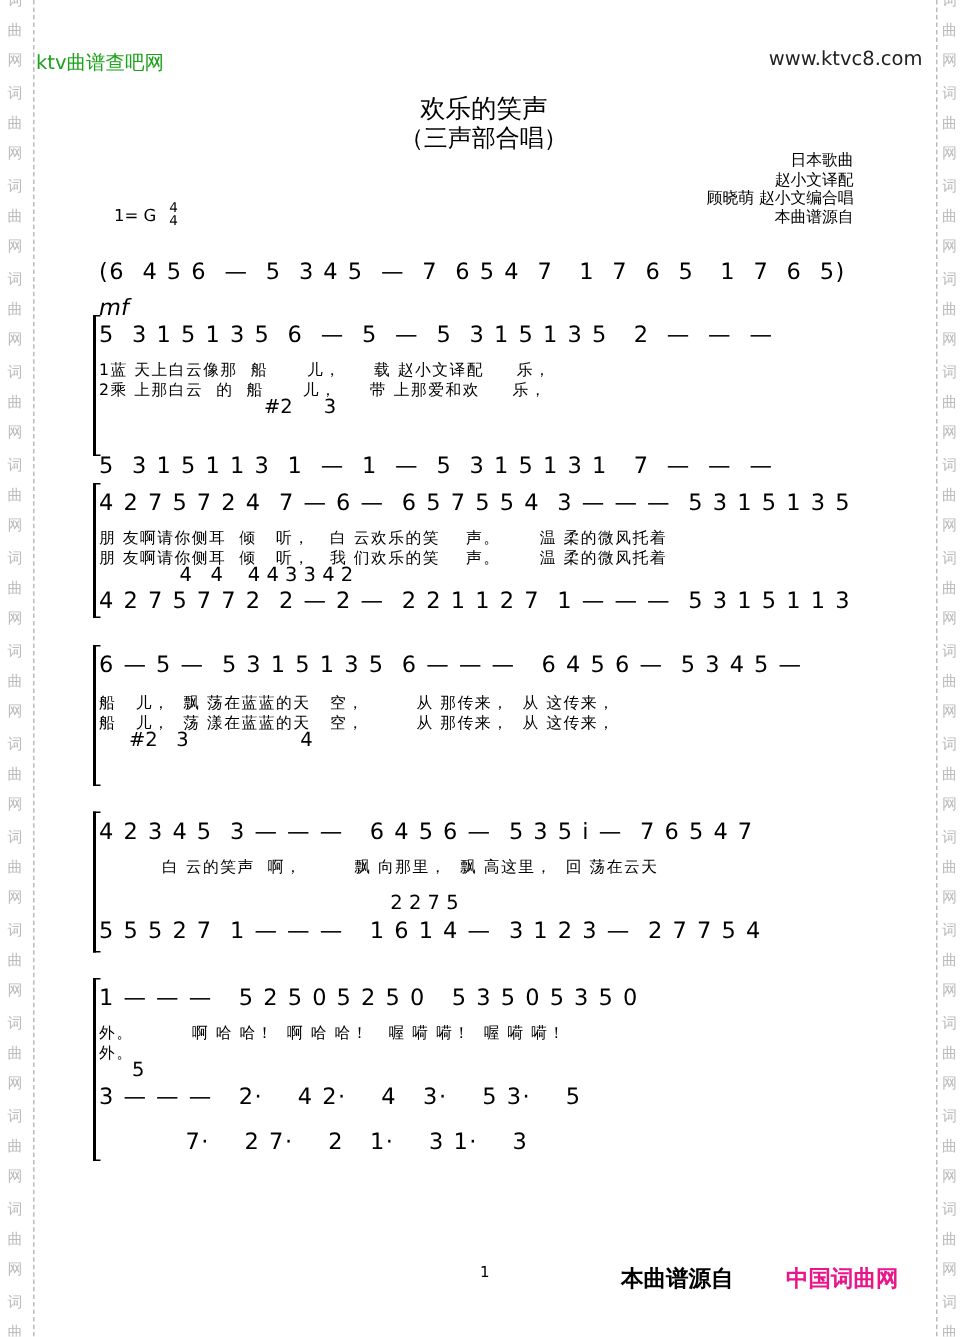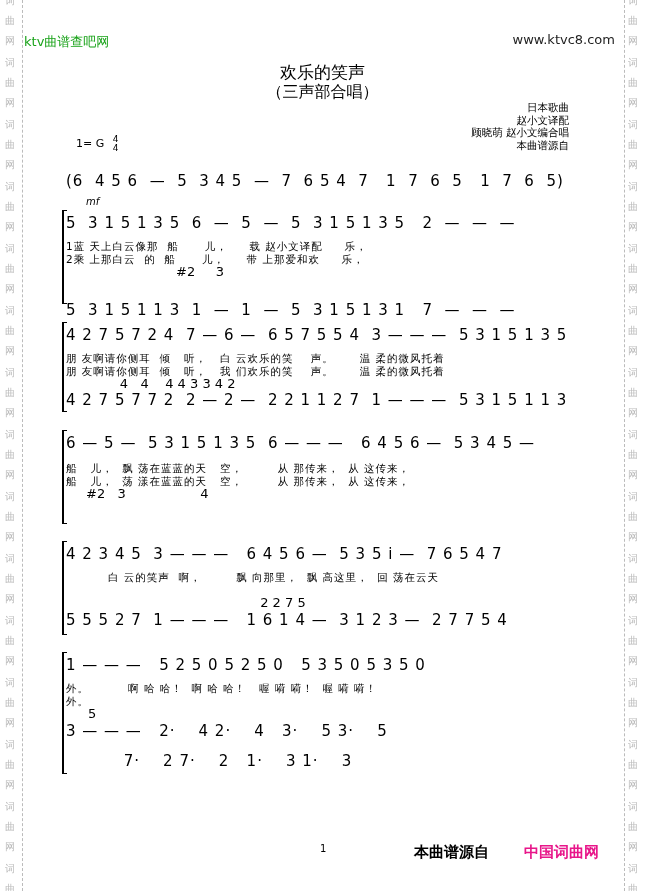--- a/index.html
+++ b/index.html
@@ -140,21 +140,21 @@
 <div class="key">
   <span>1= G</span>
   <span class="frac">
     <span>4</span><br>
     <span>4</span>
   </span>
 </div>
 
 <div class="sys" style="top:172px; height:22px;">
   <div class="line" style="top:0;">(6  4 5 6  —  5  3 4 5  —  7  6 5 4  7   1  7  6  5   1  7  6  5)</div>
-  <div class="small" style="left:20px; top:24px; font-size:10px; font-style:italic;">mf</div>
+  <div class="small" style="left:0; top:24px; font-size:15px; font-style:italic;">mf</div>
 </div>
 
 <div class="sys" style="top:210px; height:92px;">
   <div class="bracket" style="top:0; height:92px;"></div>
   <div class="line" style="top:4px;">5  3 1 5 1 3 5  6  —  5  —  5  3 1 5 1 3 5   2  —  —  —</div>
   <div class="lyr" style="top:30px;">1蓝 天上白云像那  船      儿，     载 赵小文译配     乐，</div>
   <div class="lyr" style="top:43px;">2乘 上那白云  的  船      儿，     带 上那爱和欢     乐，</div>
   <div class="small" style="left:110px; top:54px;">#2     3</div>
   <div class="line" style="top:71px;margin-top:20px;">5  3 1 5 1 1 3  1  —  1  —  5  3 1 5 1 3 1   7  —  —  —</div>
 </div>

